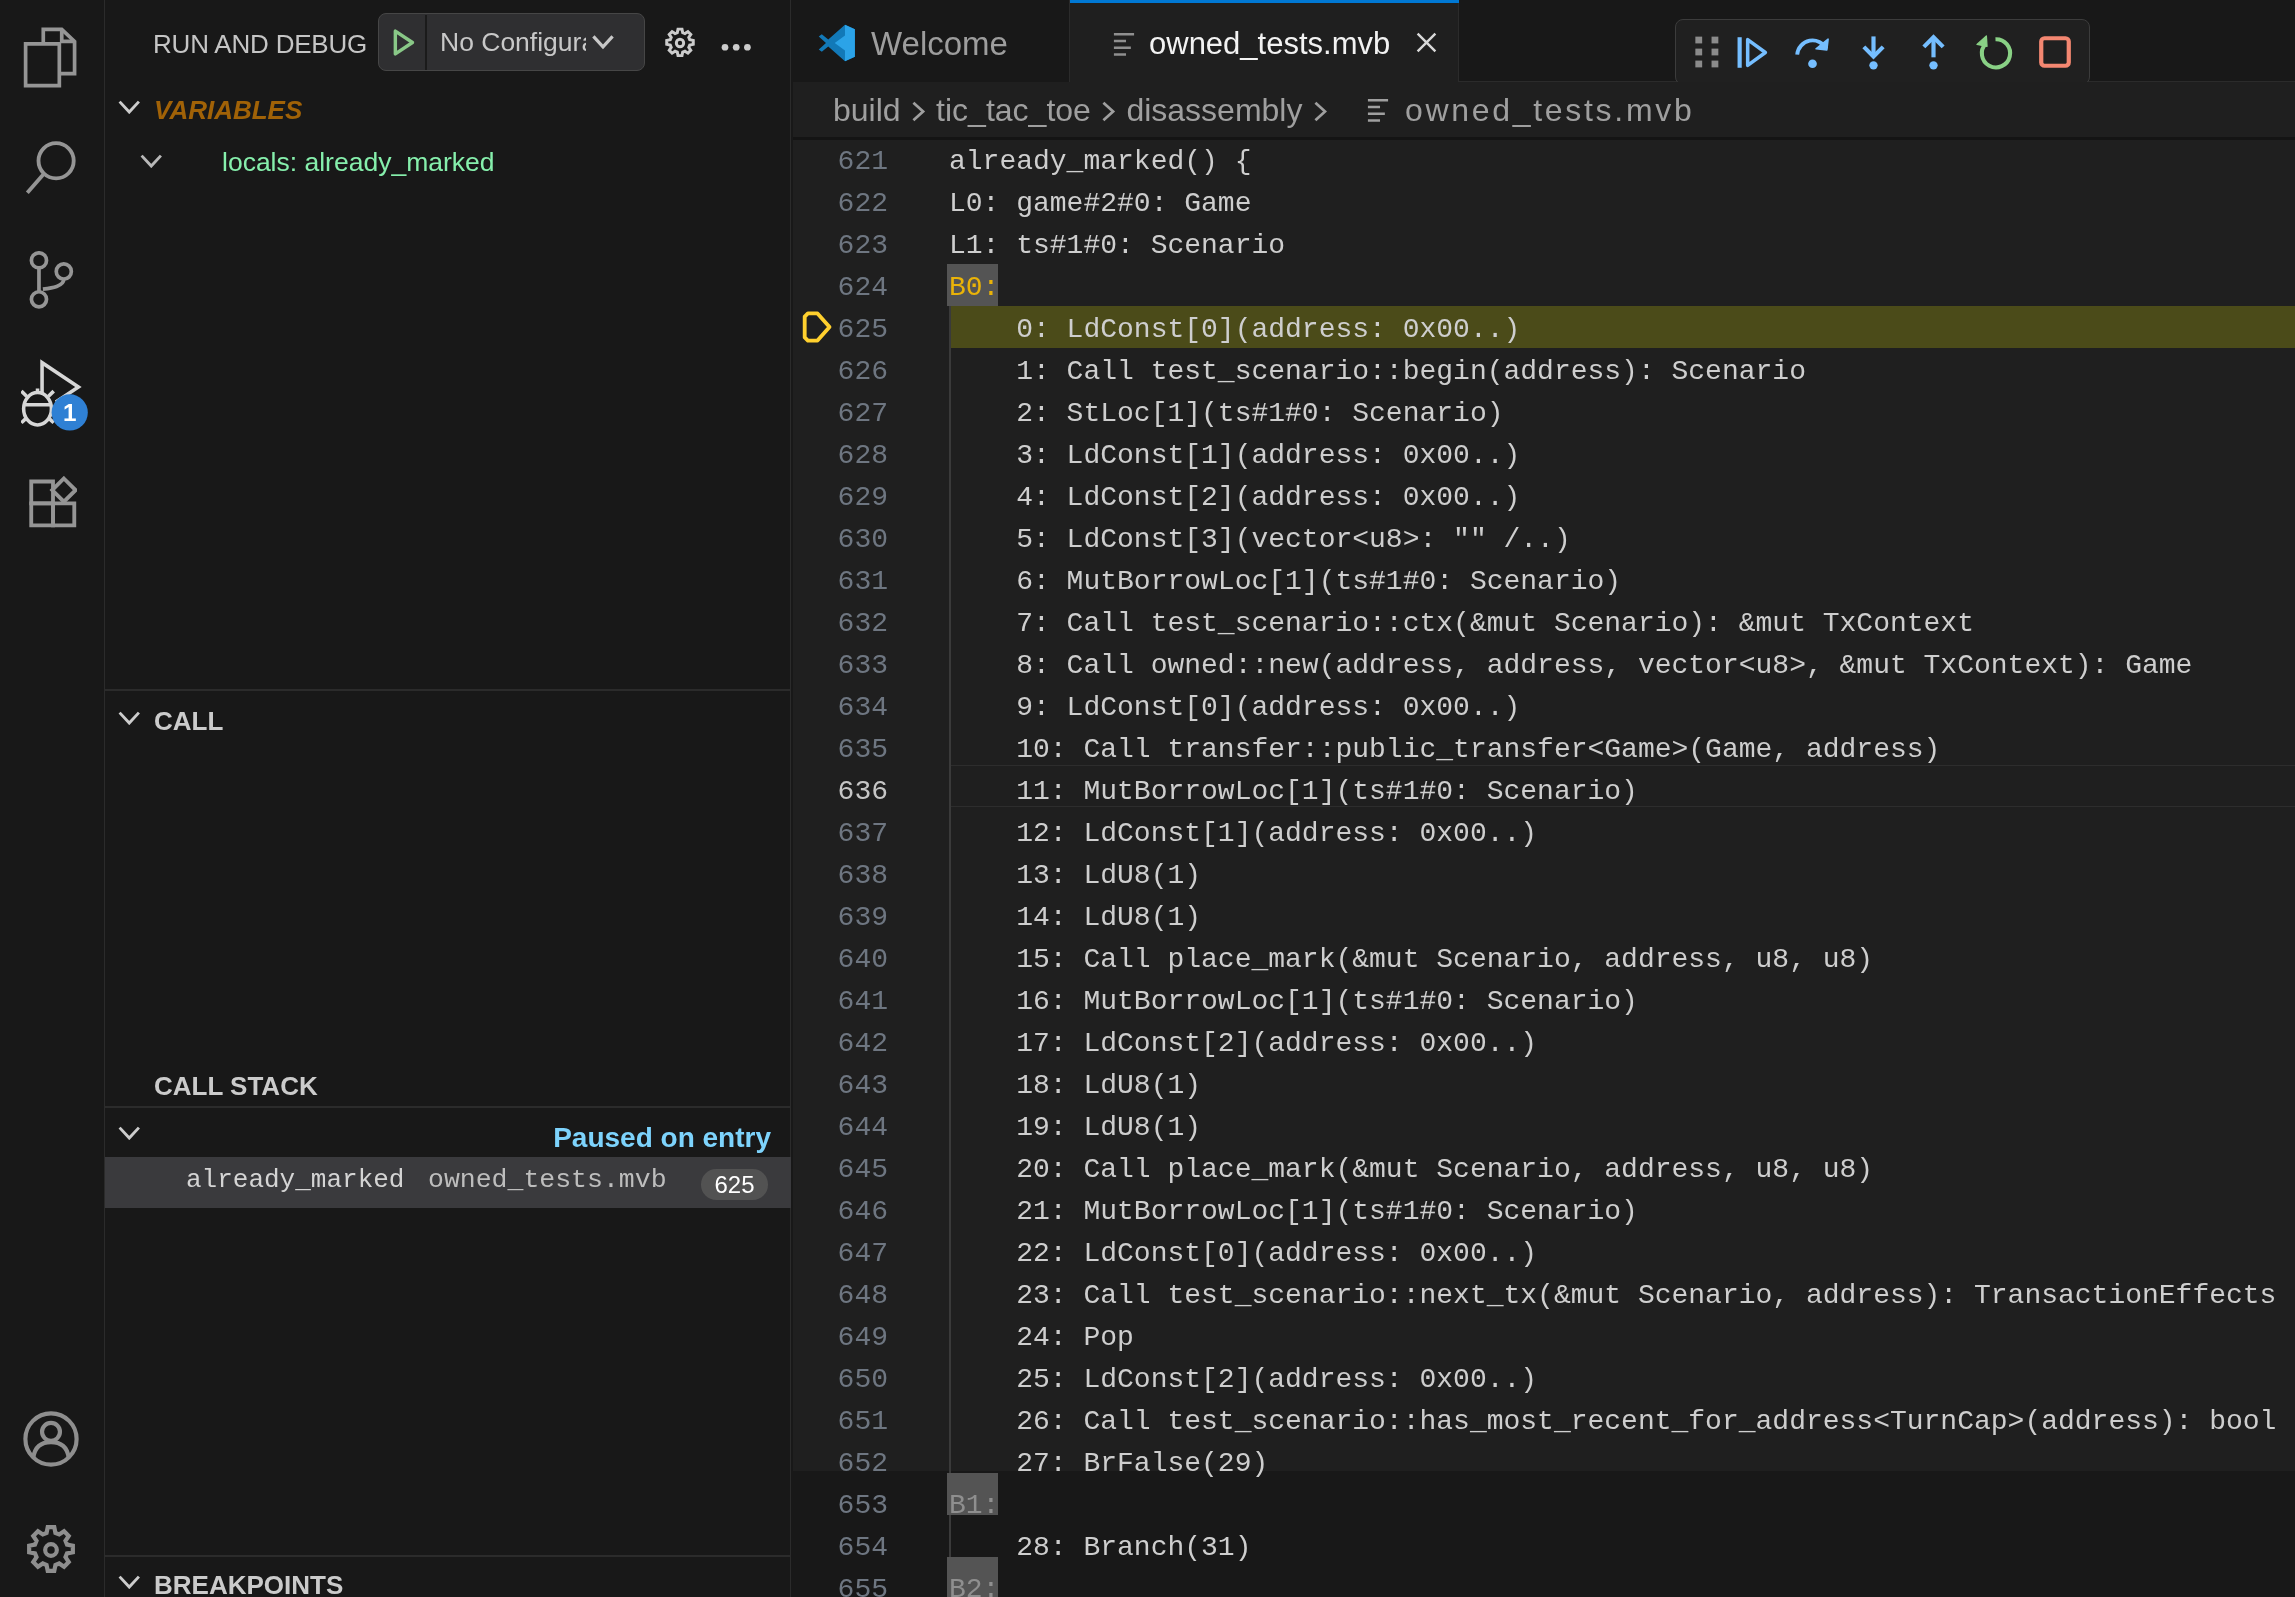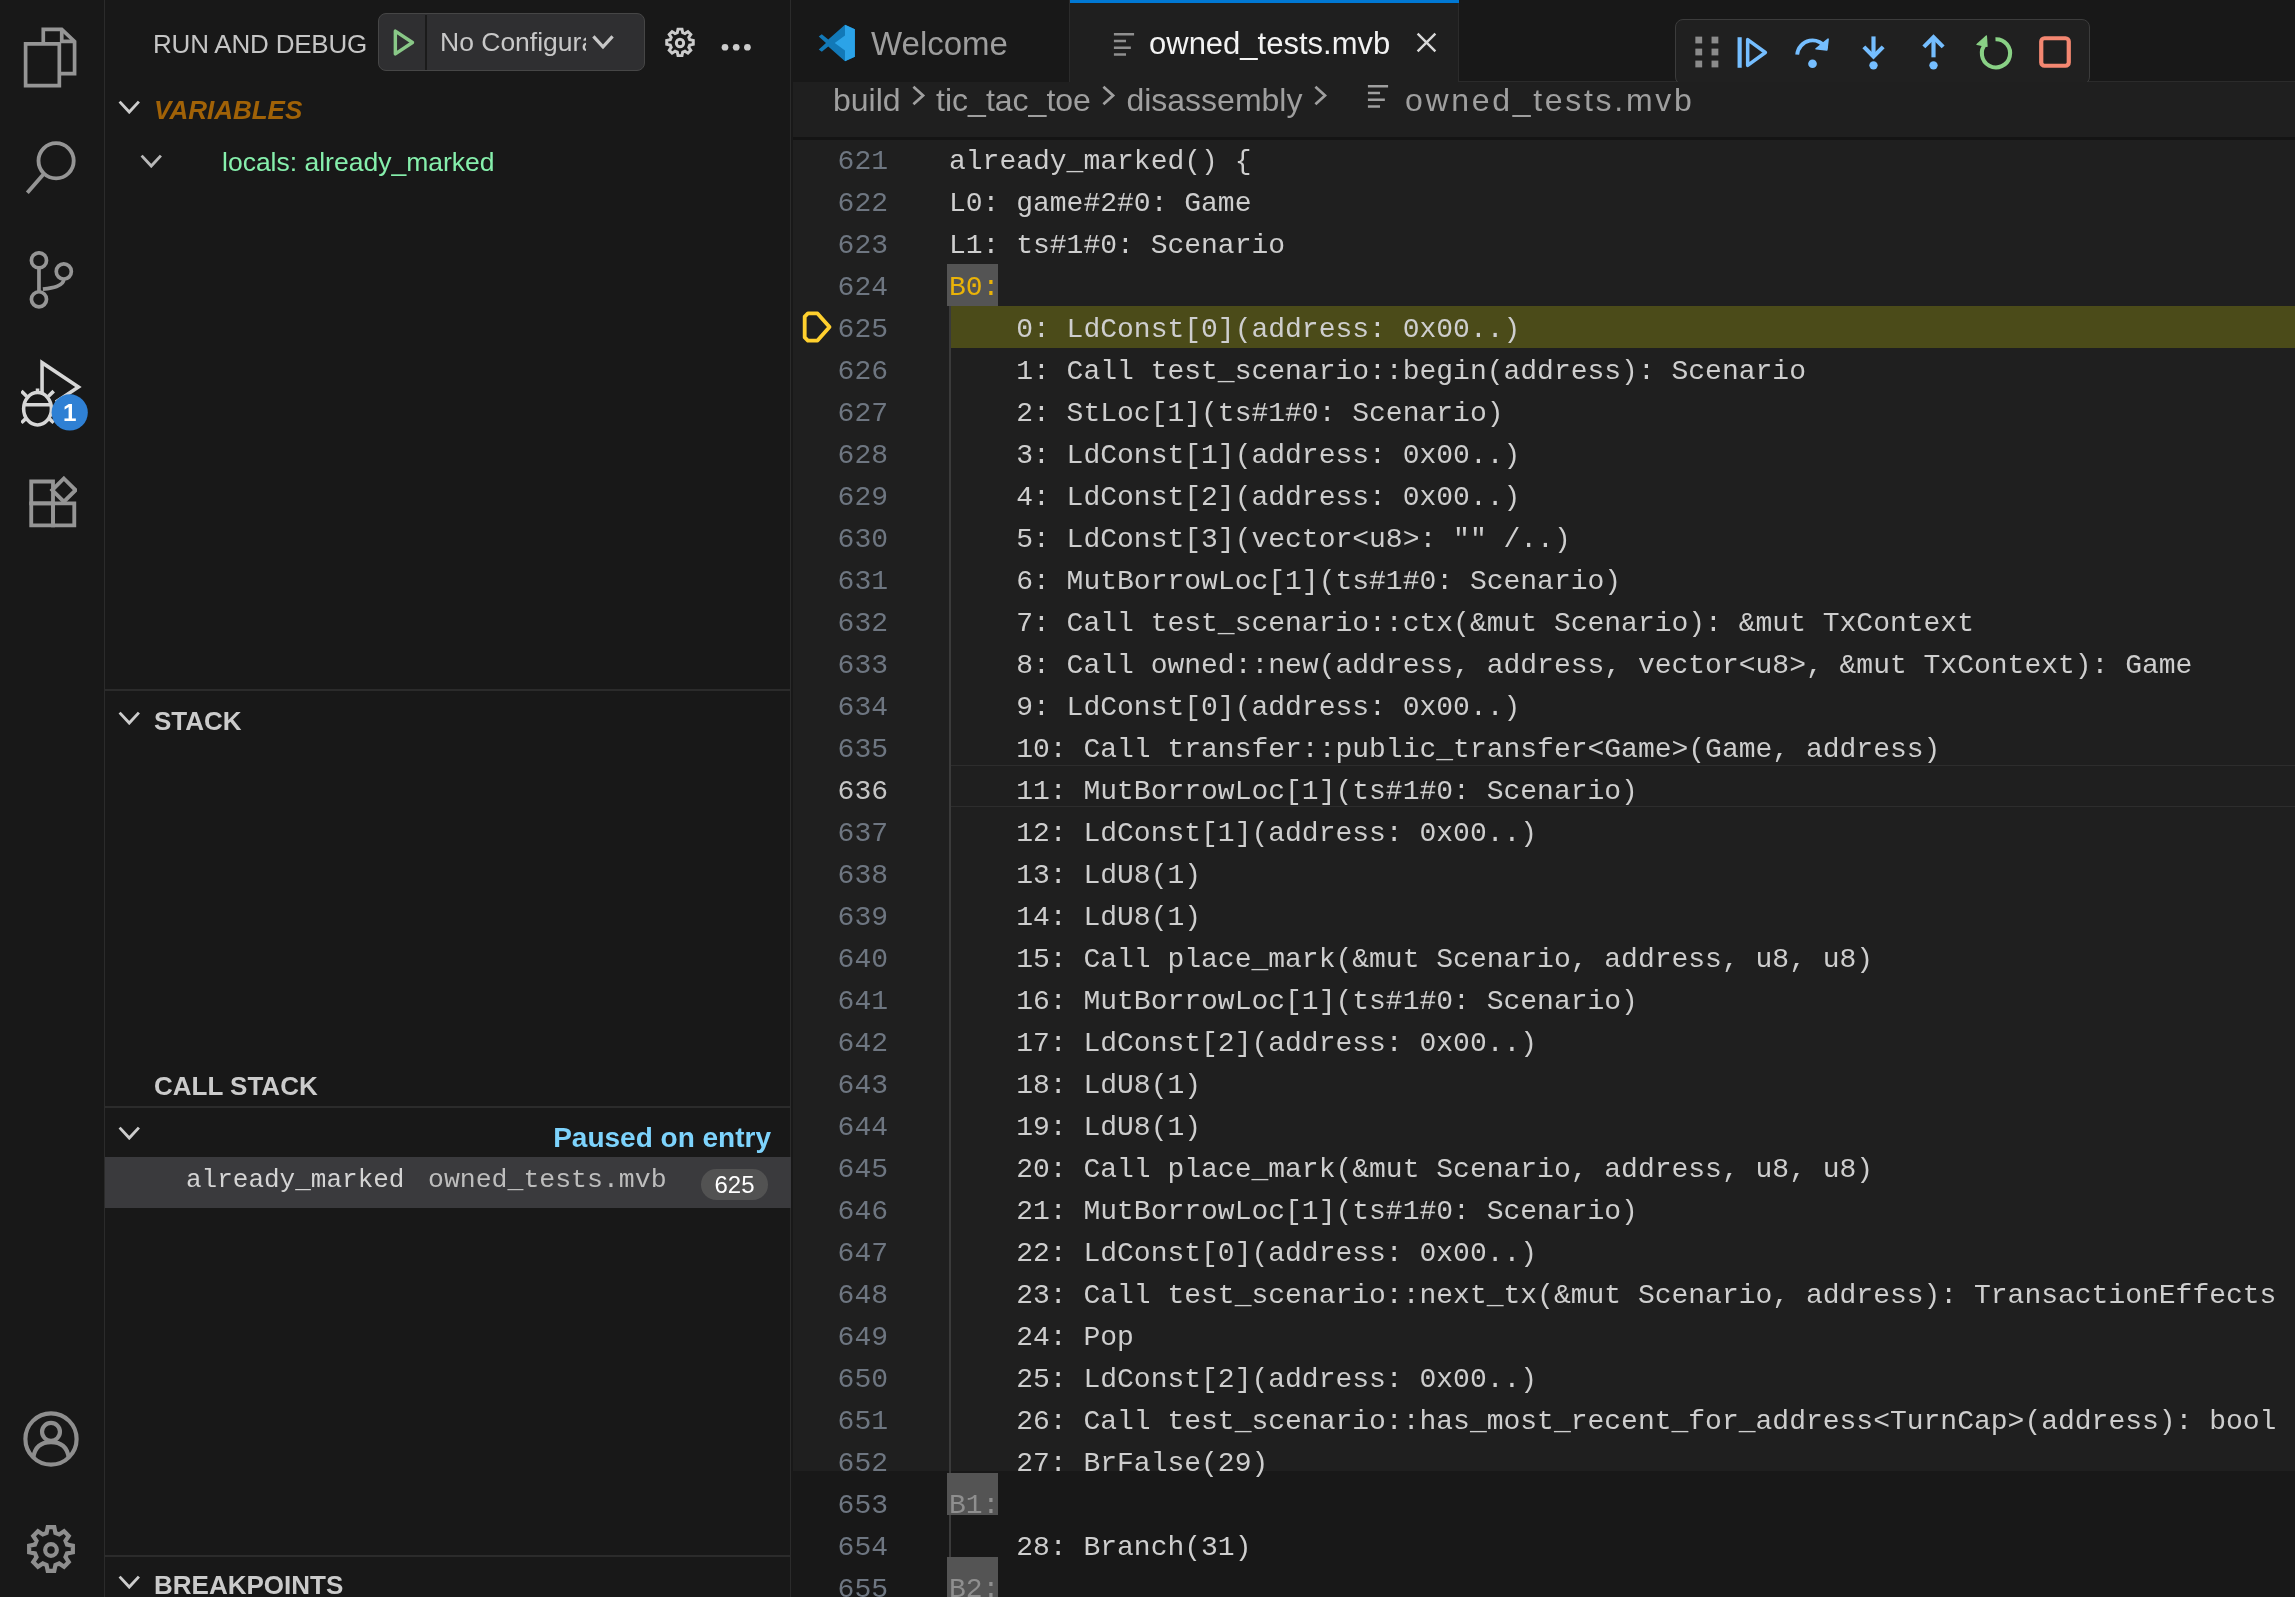--- a/index.html
+++ b/index.html
@@ -108,21 +108,21 @@
 
   <svg class="abs" style="left:35px;top:154px;" width="22.5" height="13.7" viewBox="0 0 14 8.5">
     <path d="M1 1 L7 7.5 L13 1" fill="none" stroke="#b8b8b8" stroke-width="1.8"></path>
   </svg>
   <div class="abs" style="left:71px;top:147px;font-size:26.5px;font-weight:normal;color:#86efac;margin-left:46px;">locals: already_marked</div>
 
   <div class="abs" style="left:0;top:689px;width:686px;height:1.6px;background:#2b2b2b;"></div>
   <svg class="abs" style="left:13px;top:711px;" width="22.5" height="13.7" viewBox="0 0 14 8.5">
     <path d="M1 1 L7 7.5 L13 1" fill="none" stroke="#cccccc" stroke-width="1.8"></path>
   </svg>
-  <div class="abs" style="left:49px;top:706px;font-size:26px;font-weight:bold;color:#cbcbcb;">STACK</div>
+  <div class="abs" style="left:49px;top:706px;font-size:26px;font-weight:bold;color:#cbcbcb;">CALL</div>
 
   <div class="abs" style="left:0;top:1106px;width:686px;height:1.6px;background:#2b2b2b;"></div>
   <svg class="abs" style="left:13px;top:1126px;" width="22.5" height="13.7" viewBox="0 0 14 8.5">
     <path d="M1 1 L7 7.5 L13 1" fill="none" stroke="#cccccc" stroke-width="1.8"></path>
   </svg>
   <div class="abs" style="left:49px;top:1071px;font-size:26px;font-weight:bold;color:#cbcbcb;">CALL STACK</div>
   <div class="abs" style="right:20px;top:1122px;font-size:28px;font-weight:bold;color:#7dd3fc;">Paused on entry</div>
 
   <div class="abs" style="left:0;top:1157px;width:686px;height:51px;background:#3a3a3d;"></div>
   <div class="abs" style="left:81px;top:1165px;font-size:26px;font-family:'Liberation Mono',monospace;color:#d4d4d4;">already_marked</div>
@@ -198,21 +198,21 @@
   <svg class="abs" style="left:1182px;top:33px;" width="39" height="39" viewBox="0 0 24 24">
     <path d="M6.6 6.5 A 8.7 8.7 0 1 0 12.6 3.8" fill="none" stroke="#89d185" stroke-width="2.5"></path>
     <path d="M7.0 1.8 L7.4 8.2 L1.2 7.0 Z" fill="#89d185" stroke="#89d185" stroke-width="0.8" stroke-linejoin="round"></path>
   </svg>
 
   <svg class="abs" style="left:1245px;top:35px;" width="34" height="34" viewBox="0 0 21 21">
     <rect x="2" y="2" width="17" height="17" rx="2" fill="none" stroke="#f48771" stroke-width="2.6"></rect>
   </svg>
 
   <div class="abs" style="left:0;top:82px;width:1502px;height:56px;background:#1f1f1f;"></div>
-  <div class="abs" style="left:40px;top:82px;height:56px;display:flex;align-items:flex-start;font-size:32px;color:#9f9f9f;white-space:nowrap;">
+  <div class="abs" style="left:40px;top:82px;height:56px;display:flex;align-items:center;font-size:32px;color:#9f9f9f;white-space:nowrap;">
     <span>build</span>
     <svg style="margin:3.2px 10.5px 0 10.5px;" width="14.5" height="21" viewBox="0 0 9 13">
         <path d="M1.5 1 L7.5 6.5 L1.5 12" fill="none" stroke="#9f9f9f" stroke-width="1.7"></path>
       </svg>
     <span>tic_tac_toe</span>
     <svg style="margin:3.2px 10.5px 0 10.5px;" width="14.5" height="21" viewBox="0 0 9 13">
         <path d="M1.5 1 L7.5 6.5 L1.5 12" fill="none" stroke="#9f9f9f" stroke-width="1.7"></path>
       </svg>
     <span>disassembly</span>
     <svg style="margin:3.2px 10.5px 0 10.5px;" width="14.5" height="21" viewBox="0 0 9 13">

